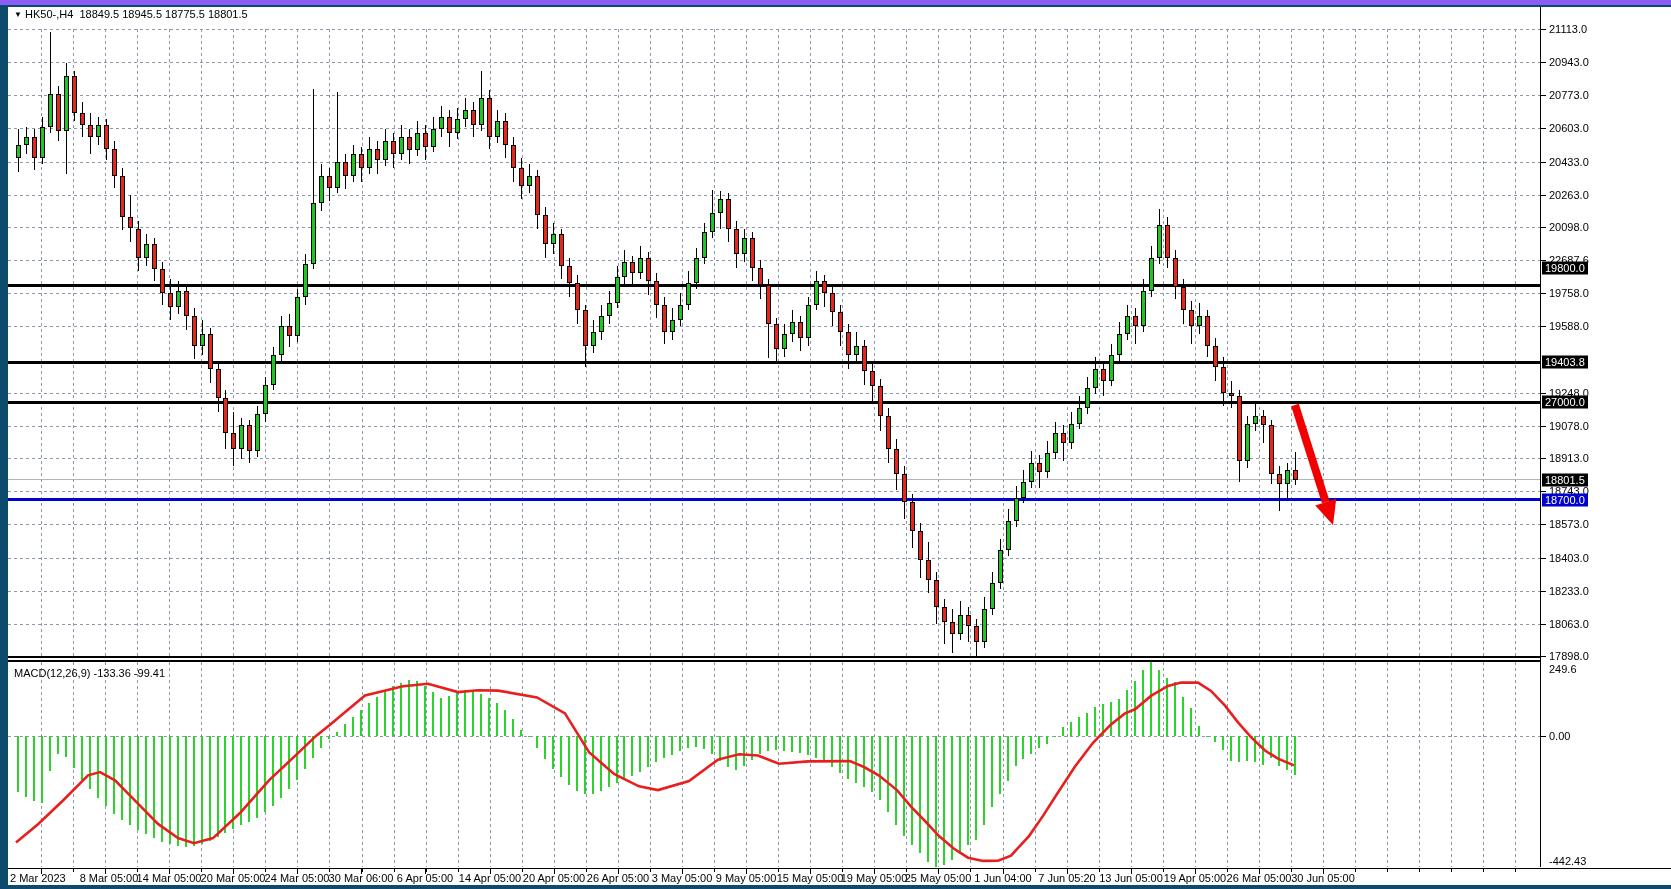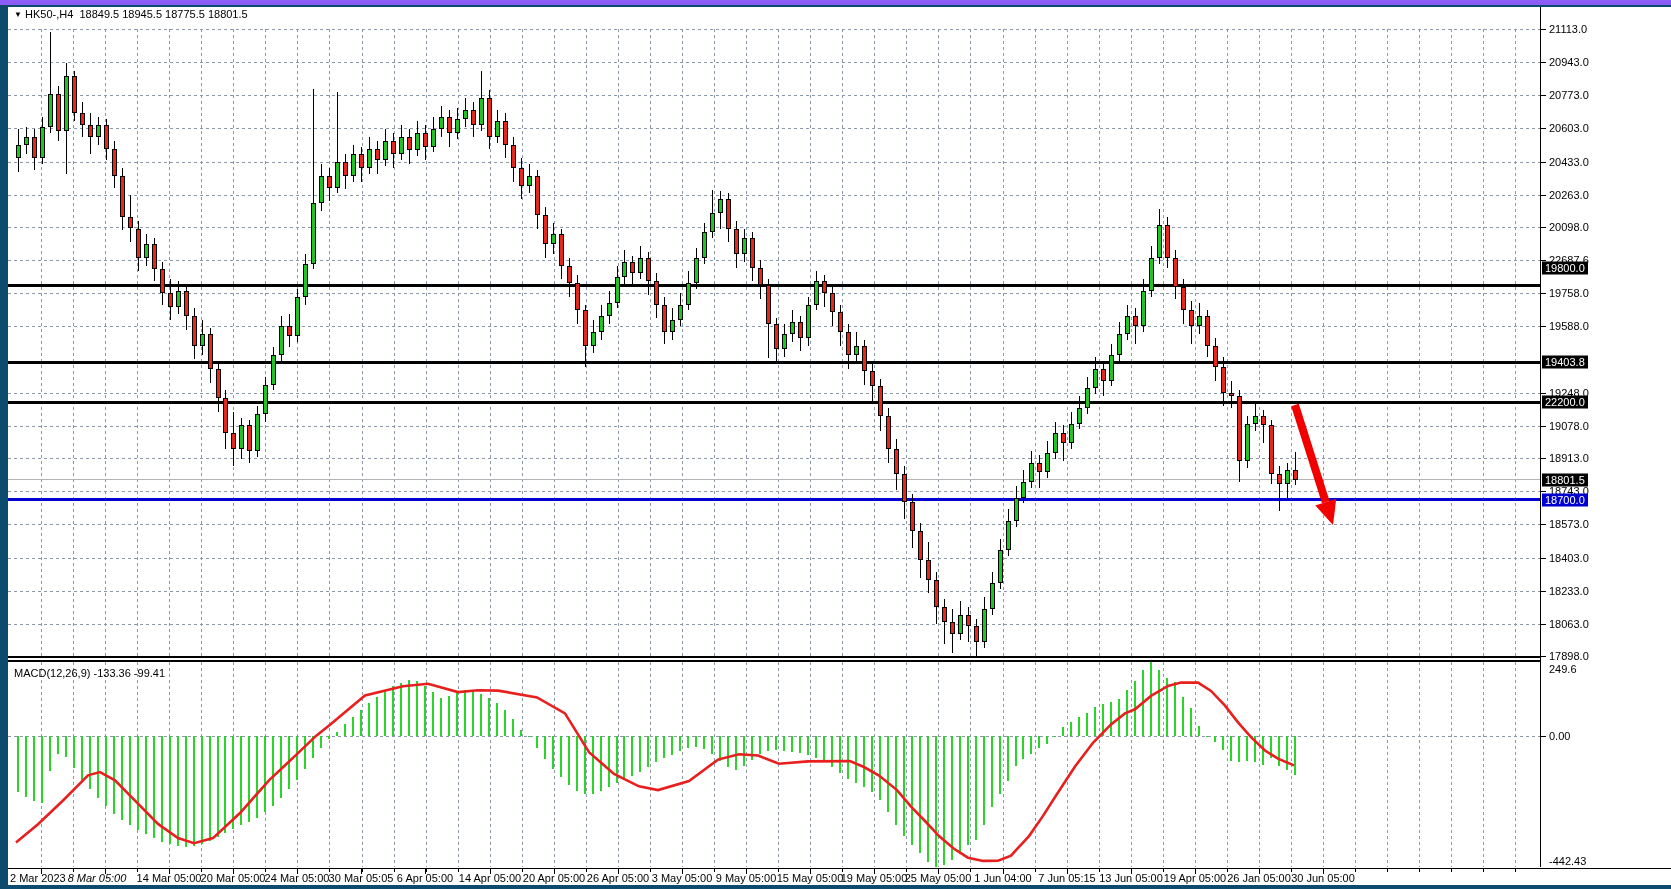--- a/index.html
+++ b/index.html
@@ -691,21 +691,21 @@
         <div class="ptickmark" style="top: 616.821px;"></div>
         <div class="ptick" style="top: 616.821px;">18063.0</div>
         <div class="ptickmark" style="top: 649px;"></div>
         <div class="ptick" style="top: 649px;">17898.0</div>
         <div class="ptick" style="top: 662px;">249.6</div>
         <div class="ptickmark" style="top: 728.939px;"></div>
         <div class="ptick" style="top: 728.939px;">0.00</div>
         <div class="ptick" style="top: 854px;">-442.43</div>
         <div class="badge" style="top: 261px; background: rgb(0, 0, 0); color: rgb(255, 255, 255);">19800.0</div>
         <div class="badge" style="top: 355.334px; background: rgb(0, 0, 0); color: rgb(255, 255, 255);">19403.8</div>
-        <div class="badge" style="top: 395.08px; background: rgb(0, 0, 0); color: rgb(255, 255, 255);">22200.0</div>
+        <div class="badge" style="top: 395.08px; background: rgb(0, 0, 0); color: rgb(255, 255, 255);">27000.0</div>
         <div class="badge" style="top: 472.796px; background: rgb(0, 0, 0); color: rgb(255, 255, 255);">18801.5</div>
         <div class="badge" style="top: 492.591px; background: rgb(0, 0, 208); color: rgb(255, 255, 255);">18700.0</div>
       </div>
     <div id="time-axis">
         <div class="ttickmark" style="left: 33px; height: 3px;"></div>
         <div class="ttickmark" style="left: 65.05px; height: 3px;"></div>
         <div class="ttickmark" style="left: 97.1px; height: 3px;"></div>
         <div class="ttickmark" style="left: 129.15px; height: 3px;"></div>
         <div class="ttickmark" style="left: 161.2px; height: 3px;"></div>
         <div class="ttickmark" style="left: 193.25px; height: 3px;"></div>
@@ -746,29 +746,29 @@
         <div class="ttickmark" style="left: 1315px; height: 3px;"></div>
         <div class="ttickmark" style="left: 1347.05px; height: 3px;"></div>
         <div class="ttickmark" style="left: 1379.1px; height: 3px;"></div>
         <div class="ttickmark" style="left: 1411.15px; height: 3px;"></div>
         <div class="ttickmark" style="left: 1443.2px; height: 3px;"></div>
         <div class="ttickmark" style="left: 1475.25px; height: 3px;"></div>
         <div class="ttickmark" style="left: 1507.3px; height: 3px;"></div>
         <div class="ttickmark" style="left: 33px; height: 5px;"></div>
         <div class="ttick first" style="left: 2px;">2 Mar 2023</div>
         <div class="ttickmark" style="left: 97px; height: 5px;"></div>
-        <div class="ttick" style="left: 89px; font-style: italic;">8 Mar 05:00</div>
+        <div class="ttick" style="left: 101px;">8 Mar 05:00</div>
         <div class="ttickmark" style="left: 161px; height: 5px;"></div>
         <div class="ttick" style="left: 161px;">14 Mar 05:00</div>
         <div class="ttickmark" style="left: 225px; height: 5px;"></div>
         <div class="ttick" style="left: 225px;">20 Mar 05:00</div>
         <div class="ttickmark" style="left: 289px; height: 5px;"></div>
         <div class="ttick" style="left: 289px;">24 Mar 05:00</div>
         <div class="ttickmark" style="left: 353px; height: 5px;"></div>
-        <div class="ttick" style="left: 353px;">30 Mar 05:05</div>
+        <div class="ttick" style="left: 353px;">30 Mar 06:00</div>
         <div class="ttickmark" style="left: 417px; height: 5px;"></div>
         <div class="ttick" style="left: 417px;">6 Apr 05:00</div>
         <div class="ttickmark" style="left: 482px; height: 5px;"></div>
         <div class="ttick" style="left: 482px;">14 Apr 05:00</div>
         <div class="ttickmark" style="left: 546px; height: 5px;"></div>
         <div class="ttick" style="left: 546px;">20 Apr 05:00</div>
         <div class="ttickmark" style="left: 610px; height: 5px;"></div>
         <div class="ttick" style="left: 610px;">26 Apr 05:00</div>
         <div class="ttickmark" style="left: 674px; height: 5px;"></div>
         <div class="ttick" style="left: 674px;">3 May 05:00</div>
@@ -776,24 +776,24 @@
         <div class="ttick" style="left: 738px;">9 May 05:00</div>
         <div class="ttickmark" style="left: 802px; height: 5px;"></div>
         <div class="ttick" style="left: 802px;">15 May 05:00</div>
         <div class="ttickmark" style="left: 866px; height: 5px;"></div>
         <div class="ttick" style="left: 866px;">19 May 05:00</div>
         <div class="ttickmark" style="left: 930px; height: 5px;"></div>
         <div class="ttick" style="left: 930px;">25 May 05:00</div>
         <div class="ttickmark" style="left: 995px; height: 5px;"></div>
         <div class="ttick" style="left: 995px;">1 Jun 04:00</div>
         <div class="ttickmark" style="left: 1059px; height: 5px;"></div>
-        <div class="ttick" style="left: 1059px;">7 Jun 05:15</div>
+        <div class="ttick" style="left: 1059px;">7 Jun 05:20</div>
         <div class="ttickmark" style="left: 1123px; height: 5px;"></div>
         <div class="ttick" style="left: 1123px;">13 Jun 05:00</div>
         <div class="ttickmark" style="left: 1187px; height: 5px;"></div>
         <div class="ttick" style="left: 1187px;">19 Apr 05:00</div>
         <div class="ttickmark" style="left: 1251px; height: 5px;"></div>
-        <div class="ttick" style="left: 1251px;">26 Jan 05:00</div>
+        <div class="ttick" style="left: 1251px;">26 Mar 05:00</div>
         <div class="ttickmark" style="left: 1315px; height: 5px;"></div>
         <div class="ttick" style="left: 1315px;">30 Jun 05:00</div>
       </div>
   </div>
 </div>
 
 </body></html>

